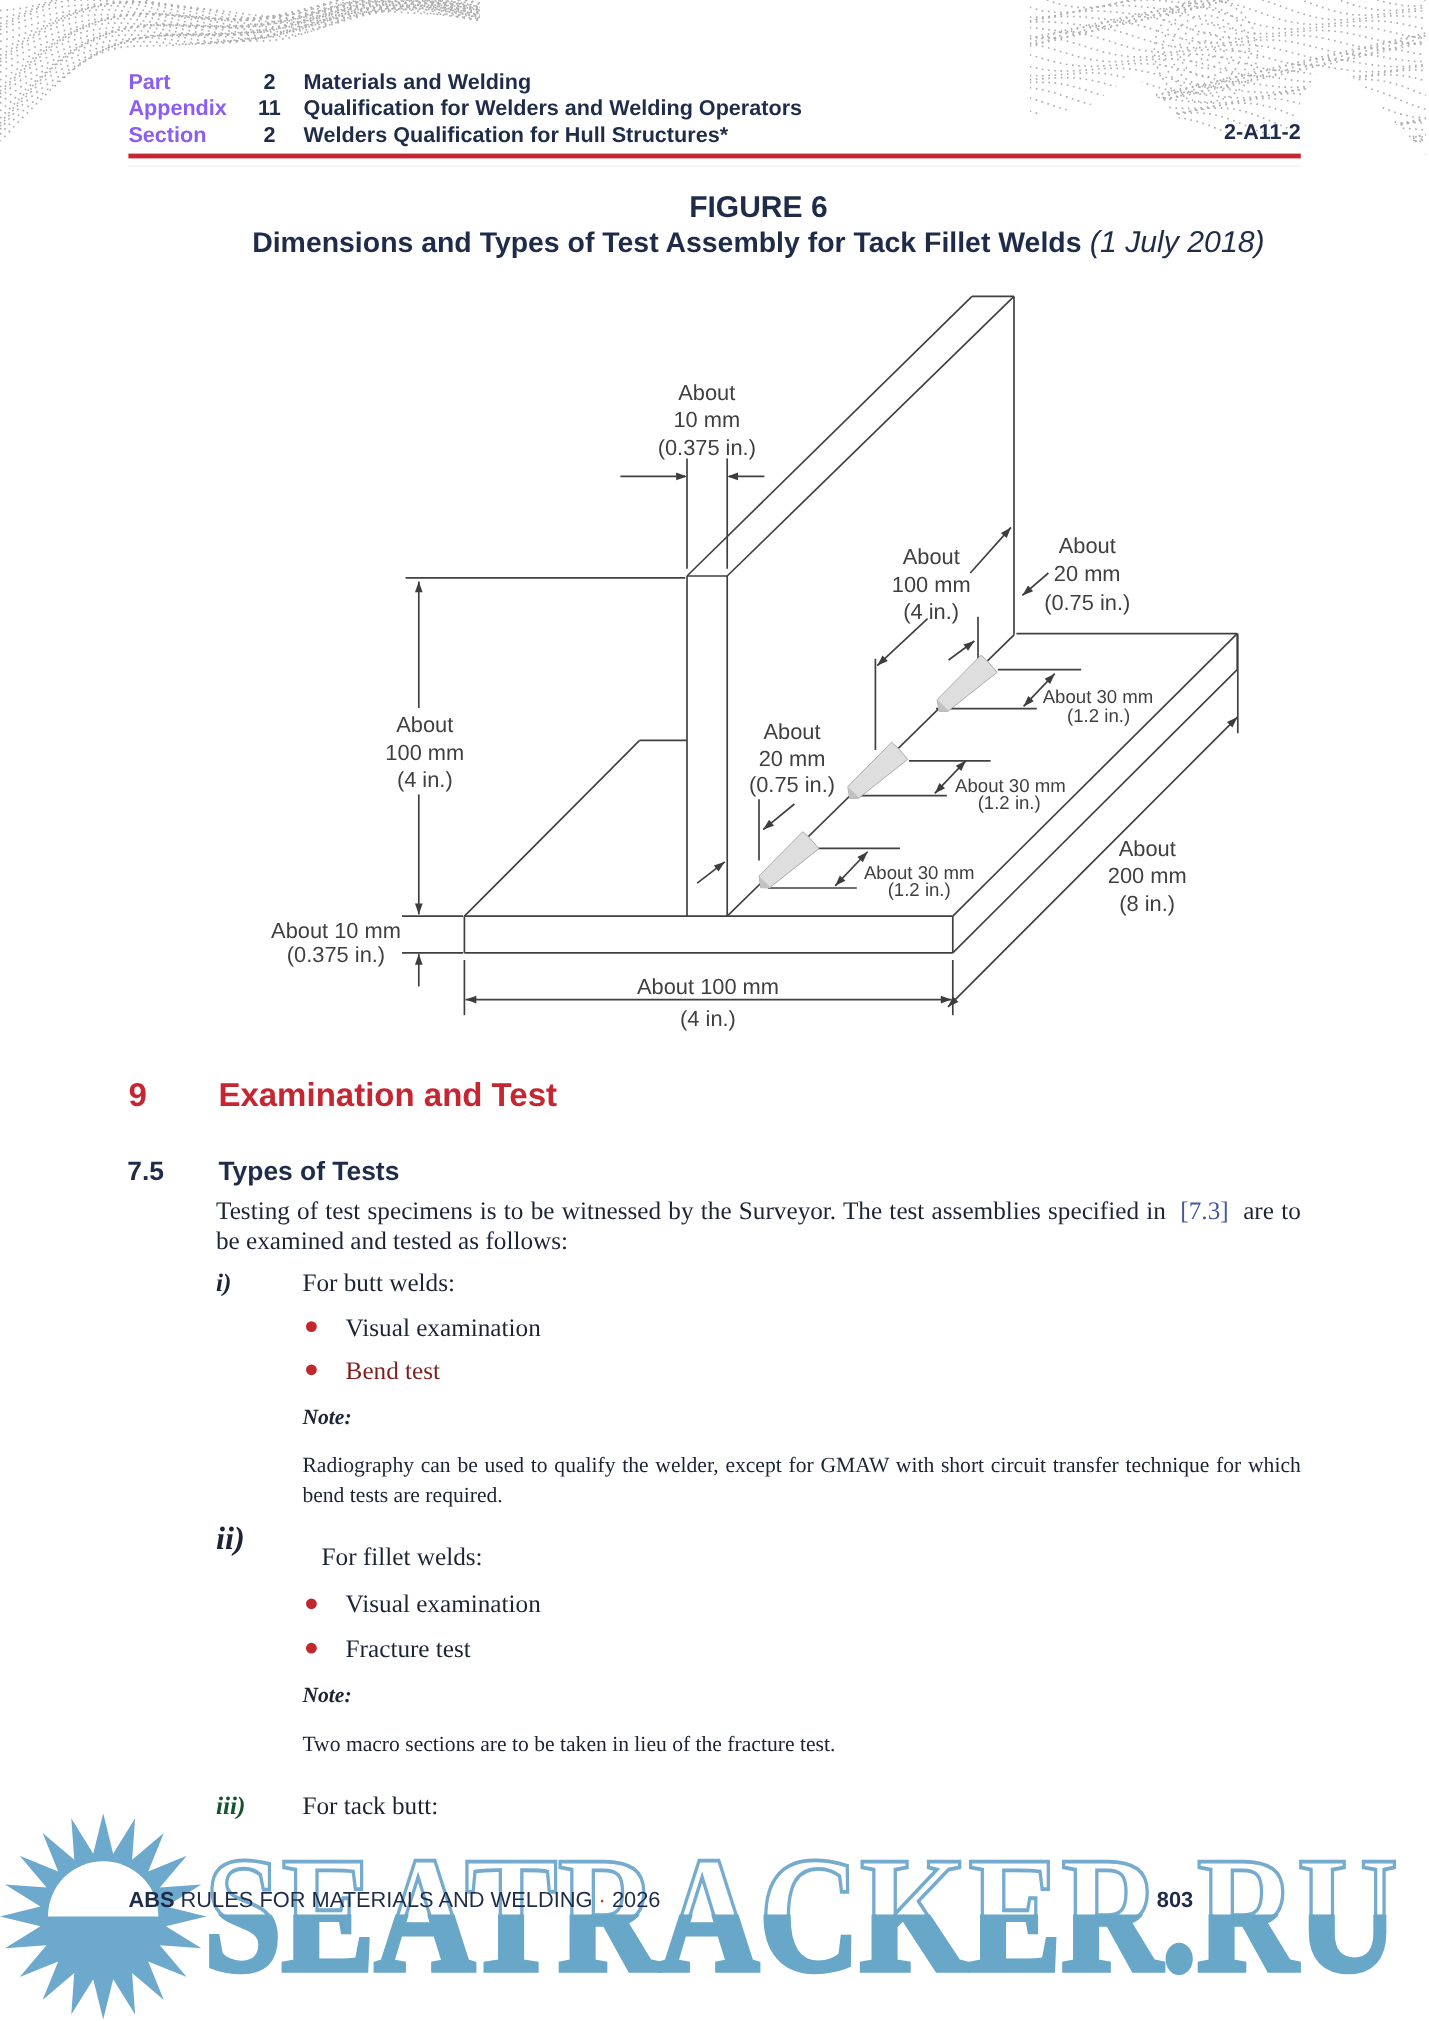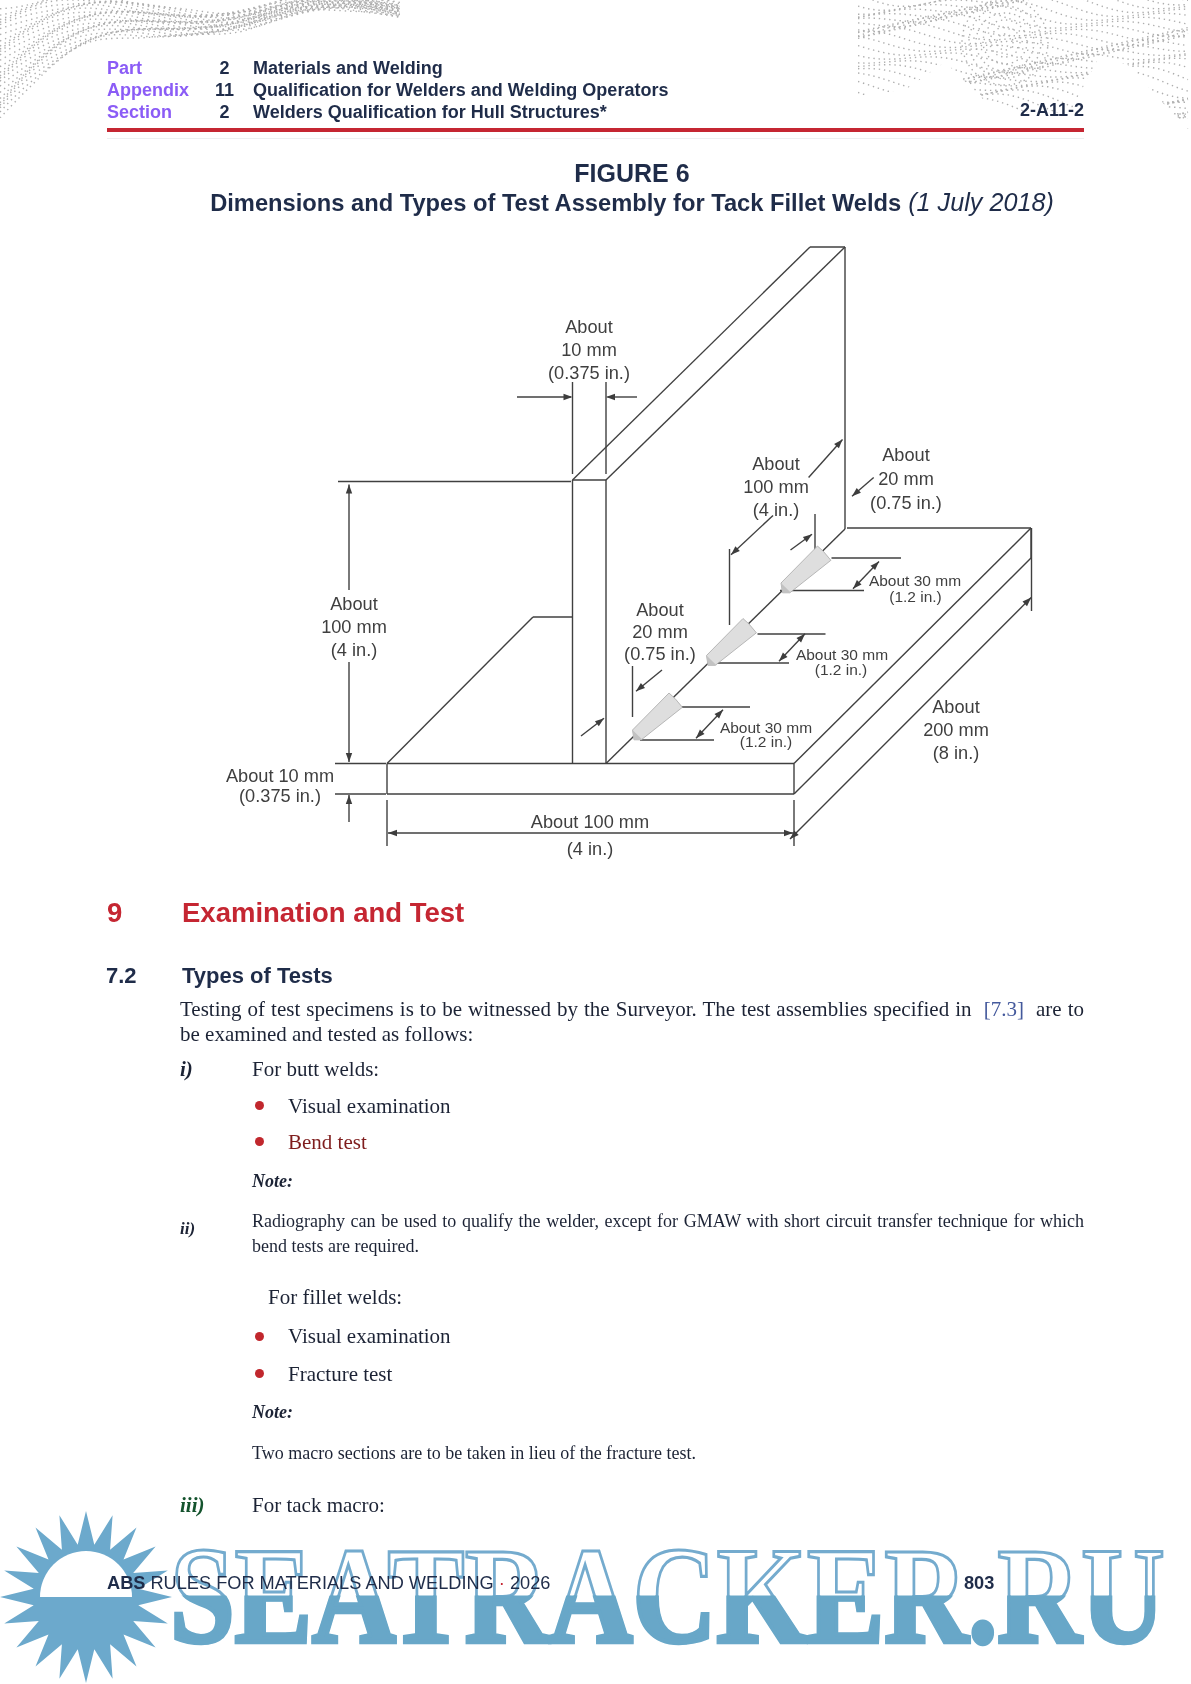--- a/index.html
+++ b/index.html
@@ -209,37 +209,37 @@
 <div class="abs" style="left:107px;top:56.5px;font-size:18px;line-height:22.4px;font-family:'Liberation Sans', sans-serif;color:#8b5cf6;font-weight:bold;">Part<br>Appendix<br>Section</div>
 <div class="abs" style="left:207px;width:35px;text-align:center;top:56.5px;font-size:18px;line-height:22.4px;font-family:'Liberation Sans', sans-serif;color:#1f2c49;font-weight:bold;">2<br>11<br>2</div>
 <div class="abs" style="left:253px;top:56.5px;font-size:18px;line-height:22.4px;font-family:'Liberation Sans', sans-serif;color:#1f2c49;font-weight:bold;">Materials and Welding<br>Qualification for Welders and Welding Operators<br>Welders Qualification for Hull Structures*</div>
 <div class="abs" style="left:964px;width:120px;text-align:right;top:99.7px;font-size:18px;line-height:21.2px;font-family:'Liberation Sans', sans-serif;color:#1f2c49;font-weight:bold;">2-A11-2</div>
 <div class="abs" style="left:107px;top:128px;width:977px;height:4px;background:#c52632;"></div>
 <div class="abs" style="left:107px;top:138px;width:977px;height:1px;background:#edeff1;"></div>
 <div class="abs" style="left:180px;width:904px;text-align:center;top:158.5px;font-size:25px;line-height:29.5px;font-family:'Liberation Sans', sans-serif;color:#1f2c49;font-weight:bold;">FIGURE 6</div>
 <div class="abs" style="left:180px;width:904px;text-align:center;top:187.5px;font-size:23.7px;line-height:28.0px;font-family:'Liberation Sans', sans-serif;color:#1f2c49;font-weight:bold;">Dimensions and Types of Test Assembly for Tack Fillet Welds<span style="font-size:25.2px;font-weight:normal;font-style:italic"> (1 July 2018)</span></div>
 <div class="abs" style="left:107px;top:896.5px;font-size:27.5px;line-height:32.4px;font-family:'Liberation Sans', sans-serif;color:#c52632;font-weight:bold;">9</div>
 <div class="abs" style="left:182px;top:896.5px;font-size:27.5px;line-height:32.4px;font-family:'Liberation Sans', sans-serif;color:#c52632;font-weight:bold;">Examination and Test</div>
-<div class="abs" style="left:106px;top:962.9px;font-size:22px;line-height:26.0px;font-family:'Liberation Sans', sans-serif;color:#1f2c49;font-weight:bold;">7.2</div>
+<div class="abs" style="left:106px;top:962.9px;font-size:22px;line-height:26.0px;font-family:'Liberation Sans', sans-serif;color:#1f2c49;font-weight:bold;">7.5</div>
 <div class="abs" style="left:182px;top:962.9px;font-size:22px;line-height:26.0px;font-family:'Liberation Sans', sans-serif;color:#1f2c49;font-weight:bold;">Types of Tests</div>
 <div class="abs" style="left:180px;width:904px;text-align:justify;top:997.2px;font-size:21px;line-height:24.8px;font-family:'Liberation Serif', serif;color:#1c2335;text-align-last:justify;">Testing of test specimens is to be witnessed by the Surveyor. The test assemblies specified in&nbsp; <span style="color:#44599c">[7.3]</span>&nbsp; are to</div>
 <div class="abs" style="left:180px;top:1022.0px;font-size:21px;line-height:24.8px;font-family:'Liberation Serif', serif;color:#1c2335;">be examined and tested as follows:</div>
 <div class="abs" style="left:180px;top:1056.5px;font-size:21px;line-height:24.8px;font-family:'Liberation Serif', serif;color:#1c2335;font-weight:bold;font-style:italic;">i)</div>
 <div class="abs" style="left:252px;top:1056.5px;font-size:21px;line-height:24.8px;font-family:'Liberation Serif', serif;color:#1c2335;">For butt welds:</div>
 <div class="abs" style="left:255px;top:1100.5px;width:9px;height:9px;border-radius:50%;background:#c1272d;"></div>
 <div class="abs" style="left:288px;top:1093.7px;font-size:21px;line-height:24.8px;font-family:'Liberation Serif', serif;color:#1c2335;">Visual examination</div>
 <div class="abs" style="left:255px;top:1137px;width:9px;height:9px;border-radius:50%;background:#c1272d;"></div>
 <div class="abs" style="left:288px;top:1129.6px;font-size:21px;line-height:24.8px;font-family:'Liberation Serif', serif;color:#7f1d1d;">Bend test</div>
 <div class="abs" style="left:252px;top:1170.8px;font-size:18px;line-height:21.2px;font-family:'Liberation Serif', serif;color:#1c2335;font-weight:bold;font-style:italic;">Note:</div>
 <div class="abs" style="left:252px;width:832px;text-align:justify;top:1208.6px;font-size:18px;line-height:25.7px;font-family:'Liberation Serif', serif;color:#1c2335;text-align-last:justify;">Radiography can be used to qualify the welder, except for GMAW with short circuit transfer technique for which</div>
 <div class="abs" style="left:252px;top:1234.3px;font-size:18px;line-height:25.7px;font-family:'Liberation Serif', serif;color:#1c2335;">bend tests are required.</div>
-<div class="abs" style="left:180px;top:1217px;font-size:17px;line-height:24.8px;font-family:'Liberation Serif', serif;color:#1c2335;font-weight:bold;font-style:italic;">ii)</div>
+<div class="abs" style="left:180px;top:1270px;font-size:27px;line-height:24.8px;font-family:'Liberation Serif', serif;color:#1c2335;font-weight:bold;font-style:italic;">ii)</div>
 <div class="abs" style="left:268px;top:1285.0px;font-size:21px;line-height:24.8px;font-family:'Liberation Serif', serif;color:#1c2335;">For fillet welds:</div>
 <div class="abs" style="left:255px;top:1331.5px;width:9px;height:9px;border-radius:50%;background:#c1272d;"></div>
 <div class="abs" style="left:288px;top:1324.4px;font-size:21px;line-height:24.8px;font-family:'Liberation Serif', serif;color:#1c2335;">Visual examination</div>
 <div class="abs" style="left:255px;top:1369px;width:9px;height:9px;border-radius:50%;background:#c1272d;"></div>
 <div class="abs" style="left:288px;top:1362.1px;font-size:21px;line-height:24.8px;font-family:'Liberation Serif', serif;color:#1c2335;">Fracture test</div>
 <div class="abs" style="left:252px;top:1402.3px;font-size:18px;line-height:21.2px;font-family:'Liberation Serif', serif;color:#1c2335;font-weight:bold;font-style:italic;">Note:</div>
 <div class="abs" style="left:252px;top:1442.8px;font-size:18px;line-height:21.2px;font-family:'Liberation Serif', serif;color:#1c2335;">Two macro sections are to be taken in lieu of the fracture test.</div>
 <div class="abs" style="left:180px;top:1493.2px;font-size:21px;line-height:24.8px;font-family:'Liberation Serif', serif;color:#14532d;font-weight:bold;font-style:italic;">iii)</div>
-<div class="abs" style="left:252px;top:1493.2px;font-size:21px;line-height:24.8px;font-family:'Liberation Serif', serif;color:#1c2335;">For tack macro:</div>
+<div class="abs" style="left:252px;top:1493.2px;font-size:21px;line-height:24.8px;font-family:'Liberation Serif', serif;color:#1c2335;">For tack butt:</div>
 <div class="abs" style="left:107px;top:1572.9px;font-size:18.2px;line-height:21.5px;font-family:'Liberation Sans', sans-serif;color:#1f2c49;"><b>ABS</b> RULES FOR MATERIALS AND WELDING <span style="color:#c52632">·</span> 2026</div>
 <div class="abs" style="left:964px;width:120px;top:1572.9px;font-size:18.2px;line-height:21.5px;font-family:'Liberation Sans', sans-serif;color:#1f2c49;font-weight:bold;">803</div>
 
 </body></html>

